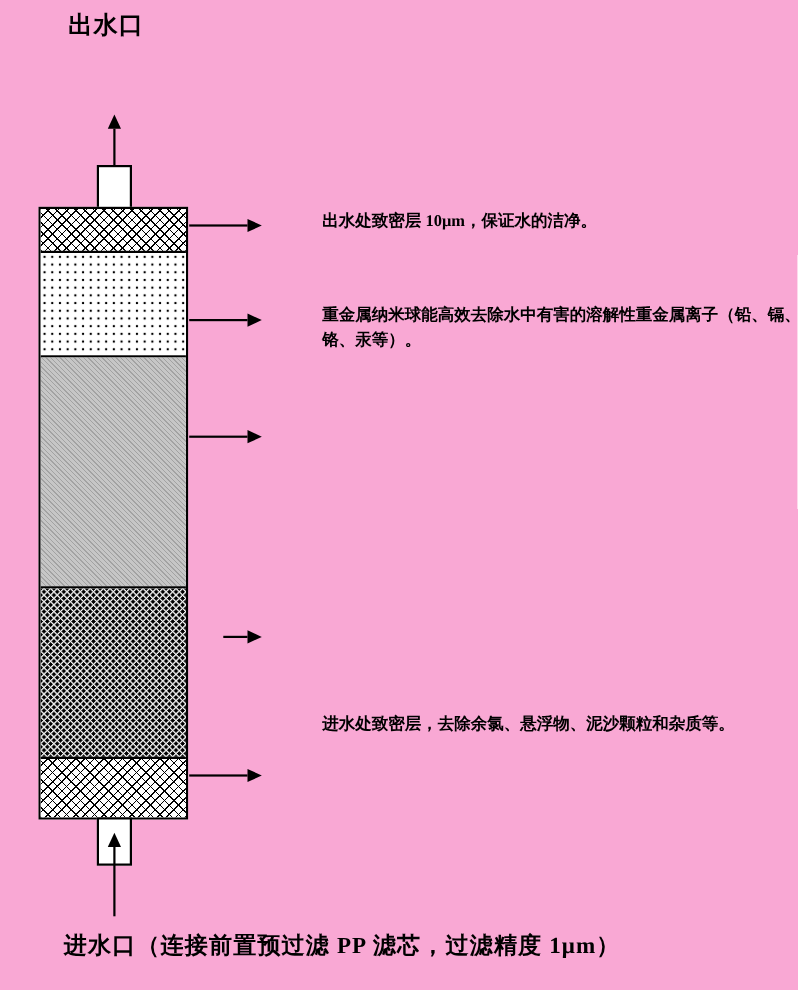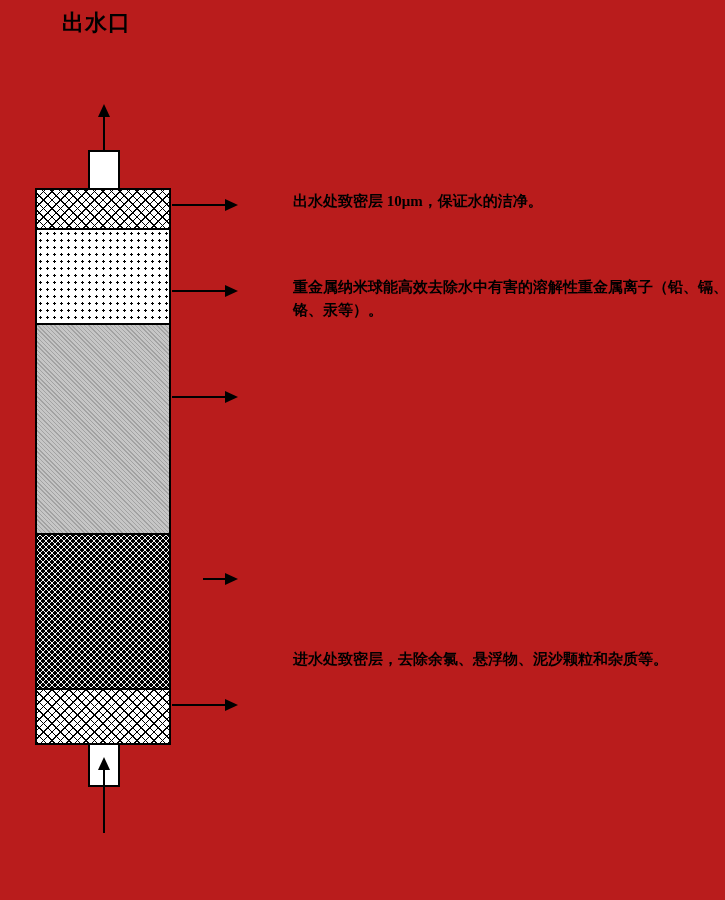--- a/index.html
+++ b/index.html
@@ -1,19 +1,19 @@
 <!DOCTYPE html>
 <html><head>
 <meta charset="utf-8">
 <style>
   html,body{margin:0;padding:0;background:#ffffff;}
   .canvas{
     position:relative;
     width:725px;height:900px;
-    background:#b91c1c;
+    background:#f9a8d4;
     font-family:"Liberation Serif","DejaVu Serif",serif;
     color:#000;
     overflow:hidden;
   }
   .port-label{
     position:absolute;
     font-size:22px;
     font-weight:bold;
     letter-spacing:1px;
     white-space:nowrap;
@@ -144,14 +144,15 @@
   </div>
   <div class="h-arrow" style="left:172px;top:698px;width:66px;">
     <span class="h-line"></span>
     <span class="h-head"></span>
   </div>
 
   <div class="note" style="left:245px;top:190px;width:465px;">出水处致密层 10μm，保证水的洁净。</div>
   <div class="note" style="left:245px;top:276px;width:448px;">重金属纳米球能高效去除水中有害的溶解性重金属离子（铅、镉、铬、汞等）。</div>
   <div class="note" style="left:245px;top:648px;width:440px;">进水处致密层，去除余氯、悬浮物、泥沙颗粒和杂质等。</div>
 
+  <div class="port-label" style="left:58px;top:845px;font-size:21px;">进水口（连接前置预过滤 PP 滤芯，过滤精度 1μm）</div>
 
 </div>
 
 </body></html>

